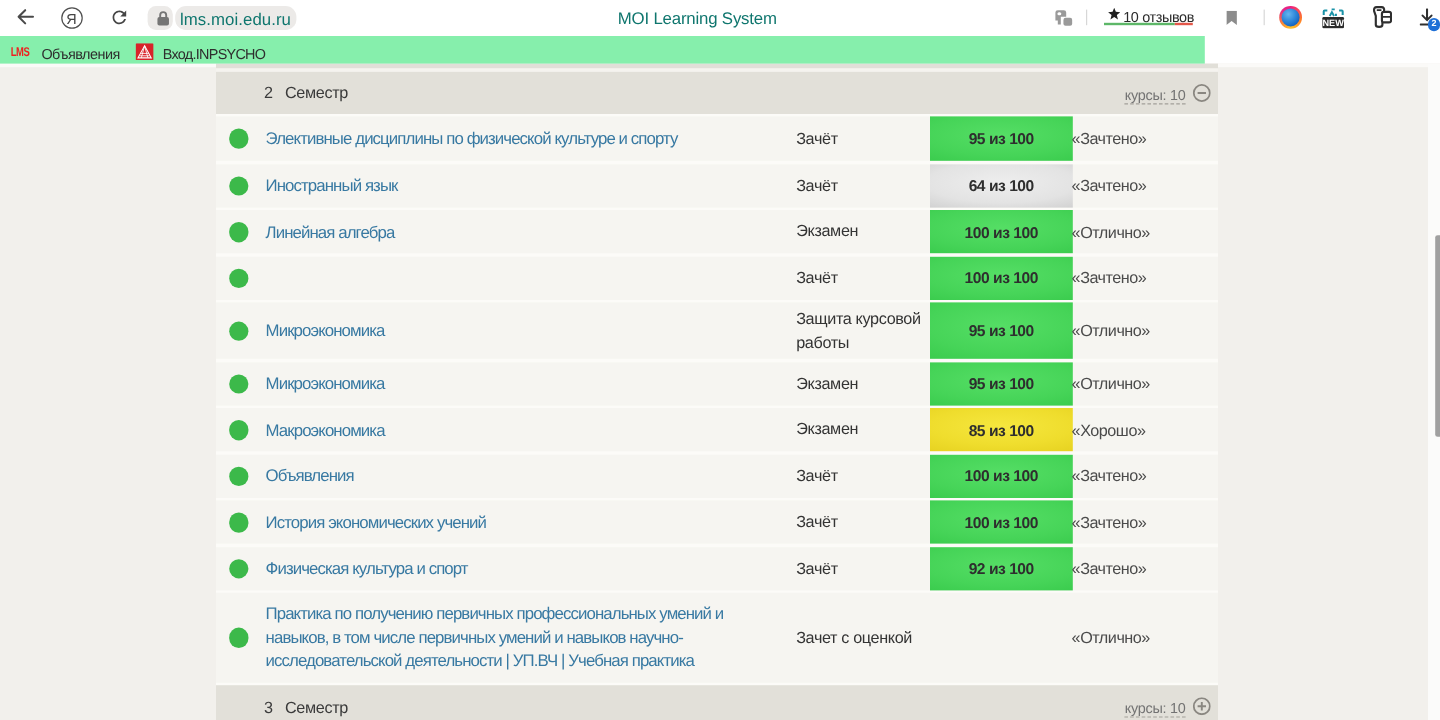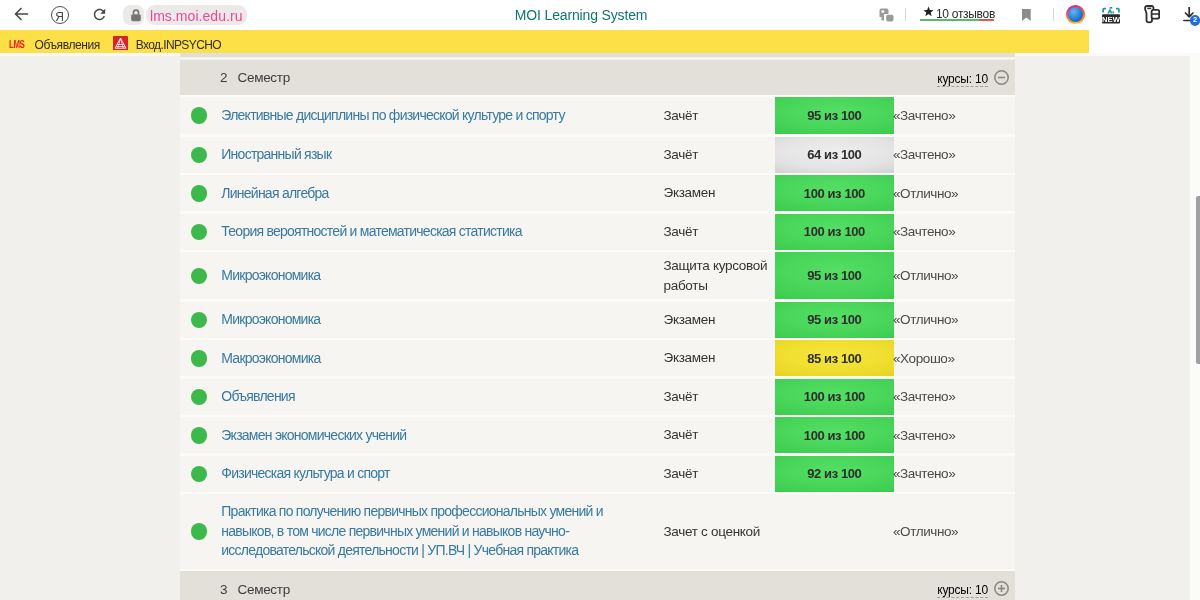--- a/index.html
+++ b/index.html
@@ -4,37 +4,37 @@
 html,body{width:1200px;height:600px;overflow:hidden;background:#fff;font-family:"Liberation Sans",sans-serif}
 .abs{position:absolute}
 
 #page{position:absolute;left:0;top:53px;width:1200px;height:547px;background:#f2f0ec}
 #pagetopwhite{position:absolute;left:0;top:53px;width:1200px;height:2.8px;background:#fbfaf8}
 #strip{position:absolute;left:180px;top:53px;width:835px;height:3.6px;background:#e1dfd8}
 #gap0{position:absolute;left:180px;top:56.6px;width:835px;height:2.9px;background:#f5f4ef}
 .sechead{position:absolute;left:180px;width:835px;background:#e2e0d9;color:#3b3b3b}
 .secnum{position:absolute;left:40px;font-size:13.5px;letter-spacing:-0.3px}
 .secname{position:absolute;left:57.5px;font-size:13.5px;letter-spacing:-0.3px}
-.kursy{position:absolute;right:27px;font-size:12px;letter-spacing:-0.2px;line-height:14px;color:#000000;border-bottom:1px dashed #a29f99}
+.kursy{position:absolute;right:27px;font-size:12px;letter-spacing:-0.2px;line-height:14px;color:#737373;border-bottom:1px dashed #a29f99}
 .row{position:absolute;left:180px;width:835px;background:#f6f5f1}
 .dot{position:absolute;left:10.5px;top:50%;margin-top:-8.25px;width:16.5px;height:16.5px;border-radius:50%;background:#3cb94a}
 .rc{position:absolute;top:0;height:100%;display:flex;align-items:center}
 .name{left:41.3px;width:420px;font-size:14px;letter-spacing:-0.75px;line-height:19.5px;color:#3879a2}
 .exam{left:483.5px;width:108px;font-size:13.5px;letter-spacing:-0.3px;line-height:19.8px;color:#343434}
 .cell{left:594.5px;width:119.7px;justify-content:center;font-size:13px;font-weight:bold;letter-spacing:-0.4px;color:#2e2e2e}
 .cg{background:radial-gradient(ellipse 95% 85% at 50% 42%,#55de65 0%,#46d458 55%,#3bcc4e 85%,#35c647 100%)}
 .cs{background:radial-gradient(ellipse 95% 85% at 50% 42%,#eeeeee 0%,#e3e3e3 55%,#d2d2d2 85%,#c5c5c5 100%)}
 .cy{background:radial-gradient(ellipse 90% 80% at 50% 42%,#f6e73e 0%,#efdd2d 55%,#e8d423 85%,#e2cd1d 100%)}
 .grade{left:713px;width:110px;font-size:13.5px;letter-spacing:-0.4px;color:#4b4b4b}
 
 #sbtrack{position:absolute;left:1190px;top:53px;width:10px;height:547px;background:#fbfbfa}
 #sbthumb{position:absolute;left:1195.6px;top:196px;width:4.4px;height:168px;background:#a0a0a0;border-radius:2px 0 0 2px}
 
 #toolbar{position:absolute;left:0;top:0;width:1200px;height:30px;background:#fff}
-#bookmarks{position:absolute;left:0;top:30px;width:1089px;height:23px;background:#fde047}
+#bookmarks{position:absolute;left:0;top:30px;width:1004px;height:23px;background:#86efac}
 .chip{position:absolute;background:#eceae8;border-radius:9px}
 .bmtext{position:absolute;font-size:12px;color:#2e2e2e}
 .sep{position:absolute;width:1px;background:#d7d7d7}
 </style></head><body>
 <div id="page"></div>
 <div id="pagetopwhite"></div>
 <div id="strip"></div>
 <div id="gap0"></div>
 <div style="position:absolute;left:180px;top:59.5px;width:835px;height:547px;background:#fcfbf8"></div>
 <div class="sechead" style="top:59.5px;height:35.7px">
@@ -62,21 +62,20 @@
 </div>
 <div class="row" style="top:175.3px;height:36.1px">
 <div class="dot"></div>
 <div class="rc name">Линейная алгебра</div>
 <div class="rc exam">Экзамен</div>
 <div class="rc cell cg">100 из 100</div>
 <div class="rc grade">«Отлично»</div>
 </div>
 <div class="row" style="top:213.8px;height:36.1px">
 <div class="dot"></div>
-<div class="rc name">Теория вероятностей и математическая статистика</div>
 <div class="rc exam">Зачёт</div>
 <div class="rc cell cg">100 из 100</div>
 <div class="rc grade">«Зачтено»</div>
 </div>
 <div class="row" style="top:252.3px;height:47.1px">
 <div class="dot"></div>
 <div class="rc name">Микроэкономика</div>
 <div class="rc exam">Защита курсовой<br>работы</div>
 <div class="rc cell cg">95 из 100</div>
 <div class="rc grade">«Отлично»</div>
@@ -97,21 +96,21 @@
 </div>
 <div class="row" style="top:378.8px;height:36.1px">
 <div class="dot"></div>
 <div class="rc name">Объявления</div>
 <div class="rc exam">Зачёт</div>
 <div class="rc cell cg">100 из 100</div>
 <div class="rc grade">«Зачтено»</div>
 </div>
 <div class="row" style="top:417.3px;height:36.1px">
 <div class="dot"></div>
-<div class="rc name">Экзамен экономических учений</div>
+<div class="rc name">История экономических учений</div>
 <div class="rc exam">Зачёт</div>
 <div class="rc cell cg">100 из 100</div>
 <div class="rc grade">«Зачтено»</div>
 </div>
 <div class="row" style="top:455.8px;height:36.1px">
 <div class="dot"></div>
 <div class="rc name">Физическая культура и спорт</div>
 <div class="rc exam">Зачёт</div>
 <div class="rc cell cg">92 из 100</div>
 <div class="rc grade">«Зачтено»</div>
@@ -141,21 +140,21 @@
 <div class="abs" style="left:50.5px;top:6.3px;width:18px;height:18px;border:1.7px solid #4f4f4f;border-radius:50%;text-align:center"><span style="font-size:12px;color:#454545;line-height:15px">Я</span></div>
 <svg class="abs" style="left:90.5px;top:5.5px" width="17" height="17" viewBox="0 0 24 24">
       <path d="M17.65 6.35 C16.2 4.9 14.21 4 12 4 c-4.42 0-7.99 3.58-8 8 s3.57 8 8 8 c3.73 0 6.84-2.55 7.73-6 h-2.08 c-.82 2.33-3.04 4-5.65 4 -3.31 0-6-2.69-6-6 s2.69-6 6-6 c1.66 0 3.14.69 4.22 1.78 L13 11 h7 V4 l-2.35 2.35 z" fill="#454545"></path>
     </svg>
 <div class="chip" style="left:123.3px;top:5px;width:20.7px;height:19.5px;border-radius:7px"></div>
 <svg class="abs" style="left:129.5px;top:8.5px" width="12" height="13" viewBox="0 0 12 13">
       <rect x="1.2" y="5.2" width="9.6" height="7" rx="1.6" fill="#757575"></rect>
       <path d="M3.5 5.2 V3.6 A2.5 2.5 0 0 1 8.5 3.6 V5.2" fill="none" stroke="#757575" stroke-width="1.6"></path>
     </svg>
 <div class="chip" style="left:146.4px;top:5px;width:100.6px;height:19.5px"></div>
-<div class="abs" style="left:150px;top:7.5px;font-size:14px;letter-spacing:0.05px;color:#ec4899">lms.moi.edu.ru</div>
+<div class="abs" style="left:150px;top:7.5px;font-size:14px;letter-spacing:0.05px;color:#0f766e">lms.moi.edu.ru</div>
 <div class="abs" style="left:514.8px;top:7px;font-size:14px;letter-spacing:-0.15px;color:#0f766e">MOI Learning System</div>
 <svg class="abs" style="left:878.5px;top:7.5px" width="15" height="14" viewBox="0 0 15 14">
       <path d="M0.5 2.5 A2 2 0 0 1 2.5 0.5 H7.5 A2 2 0 0 1 9.5 2.5 V6 H5 V12.5 H2.5 V9 H0.5 Z" fill="#9a9a9a"></path>
       <rect x="2.2" y="2.2" width="3.2" height="2.6" rx="1.3" fill="#fff"></rect>
       <rect x="7.2" y="6.8" width="7.3" height="6.7" rx="1.8" fill="#9a9a9a"></rect>
     </svg>
 <div class="sep" style="left:905px;top:7.5px;height:13px"></div>
 <svg class="abs" style="left:922.5px;top:6px" width="11" height="11" viewBox="0 0 13 13">
       <path d="M6.5 0.5 L8.1 4.6 L12.5 4.9 L9.1 7.7 L10.2 12 L6.5 9.6 L2.8 12 L3.9 7.7 L0.5 4.9 L4.9 4.6 Z" fill="#1f1f1f"></path>
     </svg>

